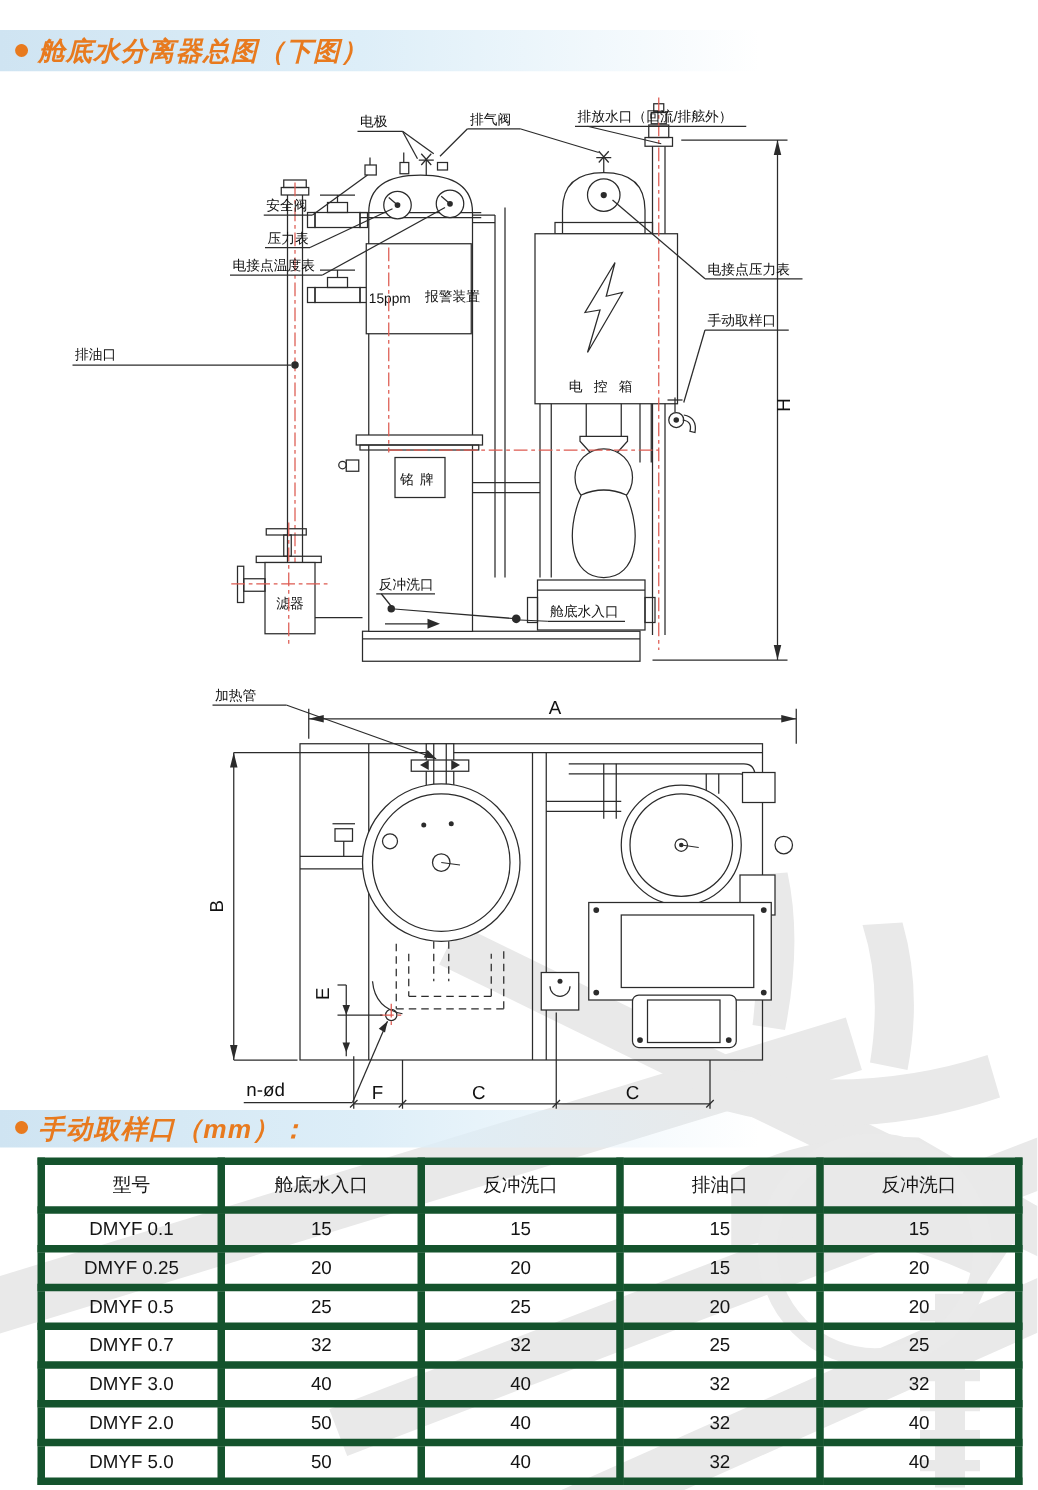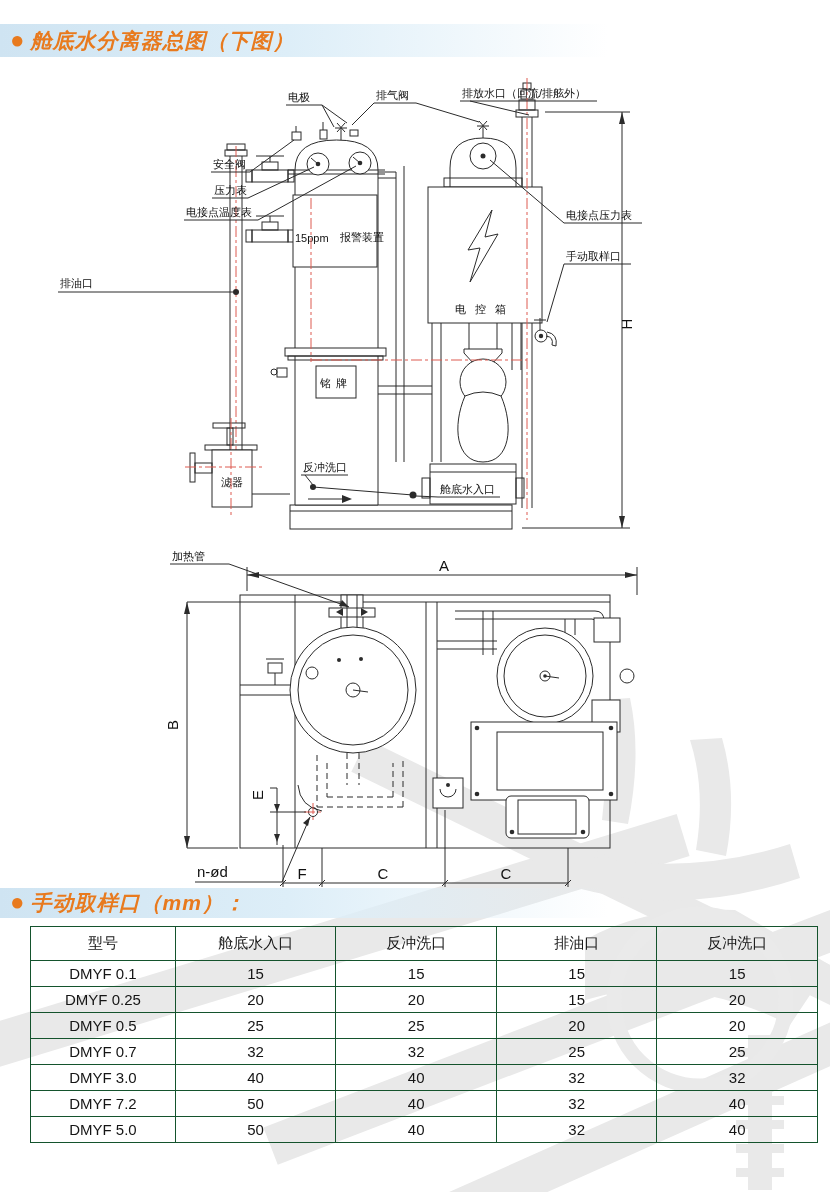--- a/index.html
+++ b/index.html
@@ -13,21 +13,21 @@
   .dwg{position:absolute;left:0;z-index:1;}
   .ln{stroke:#2b2b2b;stroke-width:1;fill:none;}
   .fw{fill:#ffffff;stroke:#2b2b2b;stroke-width:1;}
   .fb{fill:#2b2b2b;stroke:none;}
   .red{stroke:#dd5a50;stroke-width:1;fill:none;stroke-dasharray:11 3 3 3;}
   .dsh{stroke:#2b2b2b;stroke-width:1;fill:none;stroke-dasharray:6 4;}
   .t{font-family:"Liberation Sans","DejaVu Sans",sans-serif;font-size:11px;fill:#111;}
   .td{font-family:"Liberation Sans","DejaVu Sans",sans-serif;font-size:15px;fill:#111;}
   .tbl{position:absolute;left:30px;top:926px;width:788px;border-collapse:collapse;z-index:2;
        table-layout:fixed;background:transparent;}
-  .tbl th,.tbl td{border:1px solid #14532d;text-align:center;font-weight:400;
+  .tbl th,.tbl td{border:6px solid #14532d;text-align:center;font-weight:400;
        font-size:15px;color:#151515;padding:0;background:transparent;}
   .tbl th{height:33px;}
   .tbl td{height:25px;margin-left:24px;}
   .c0{width:18.4%;} .c1{width:20.4%;} .c2{width:20.4%;} .c3{width:20.4%;} .c4{width:20.4%;}
 </style>
 </head>
 <body>
 
 <div class="page">
 
@@ -408,21 +408,21 @@
       <td>25</td>
     </tr>
         <tr>
       <td>DMYF 3.0</td>
       <td>40</td>
       <td>40</td>
       <td>32</td>
       <td>32</td>
     </tr>
         <tr>
-      <td>DMYF 7.2</td>
+      <td>DMYF 2.0</td>
       <td>50</td>
       <td>40</td>
       <td>32</td>
       <td>40</td>
     </tr>
         <tr>
       <td>DMYF 5.0</td>
       <td>50</td>
       <td>40</td>
       <td>32</td>

